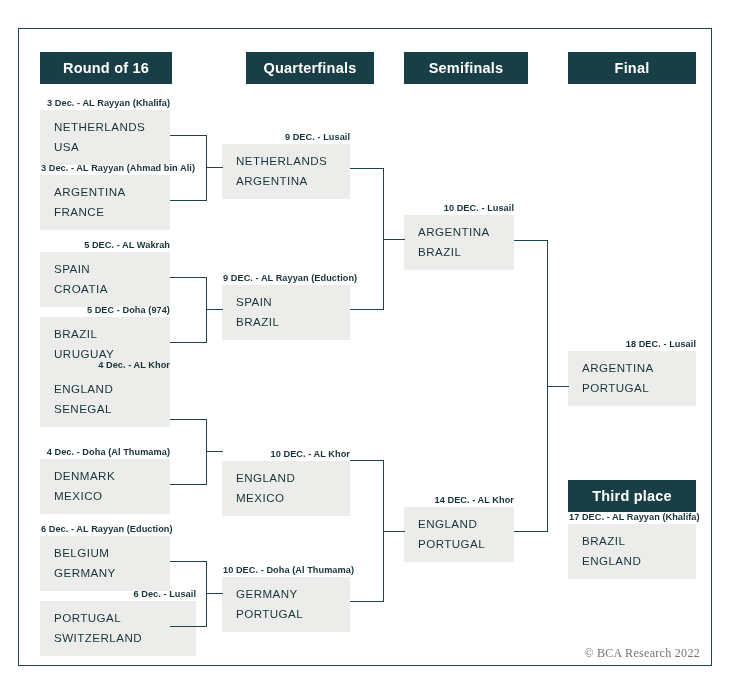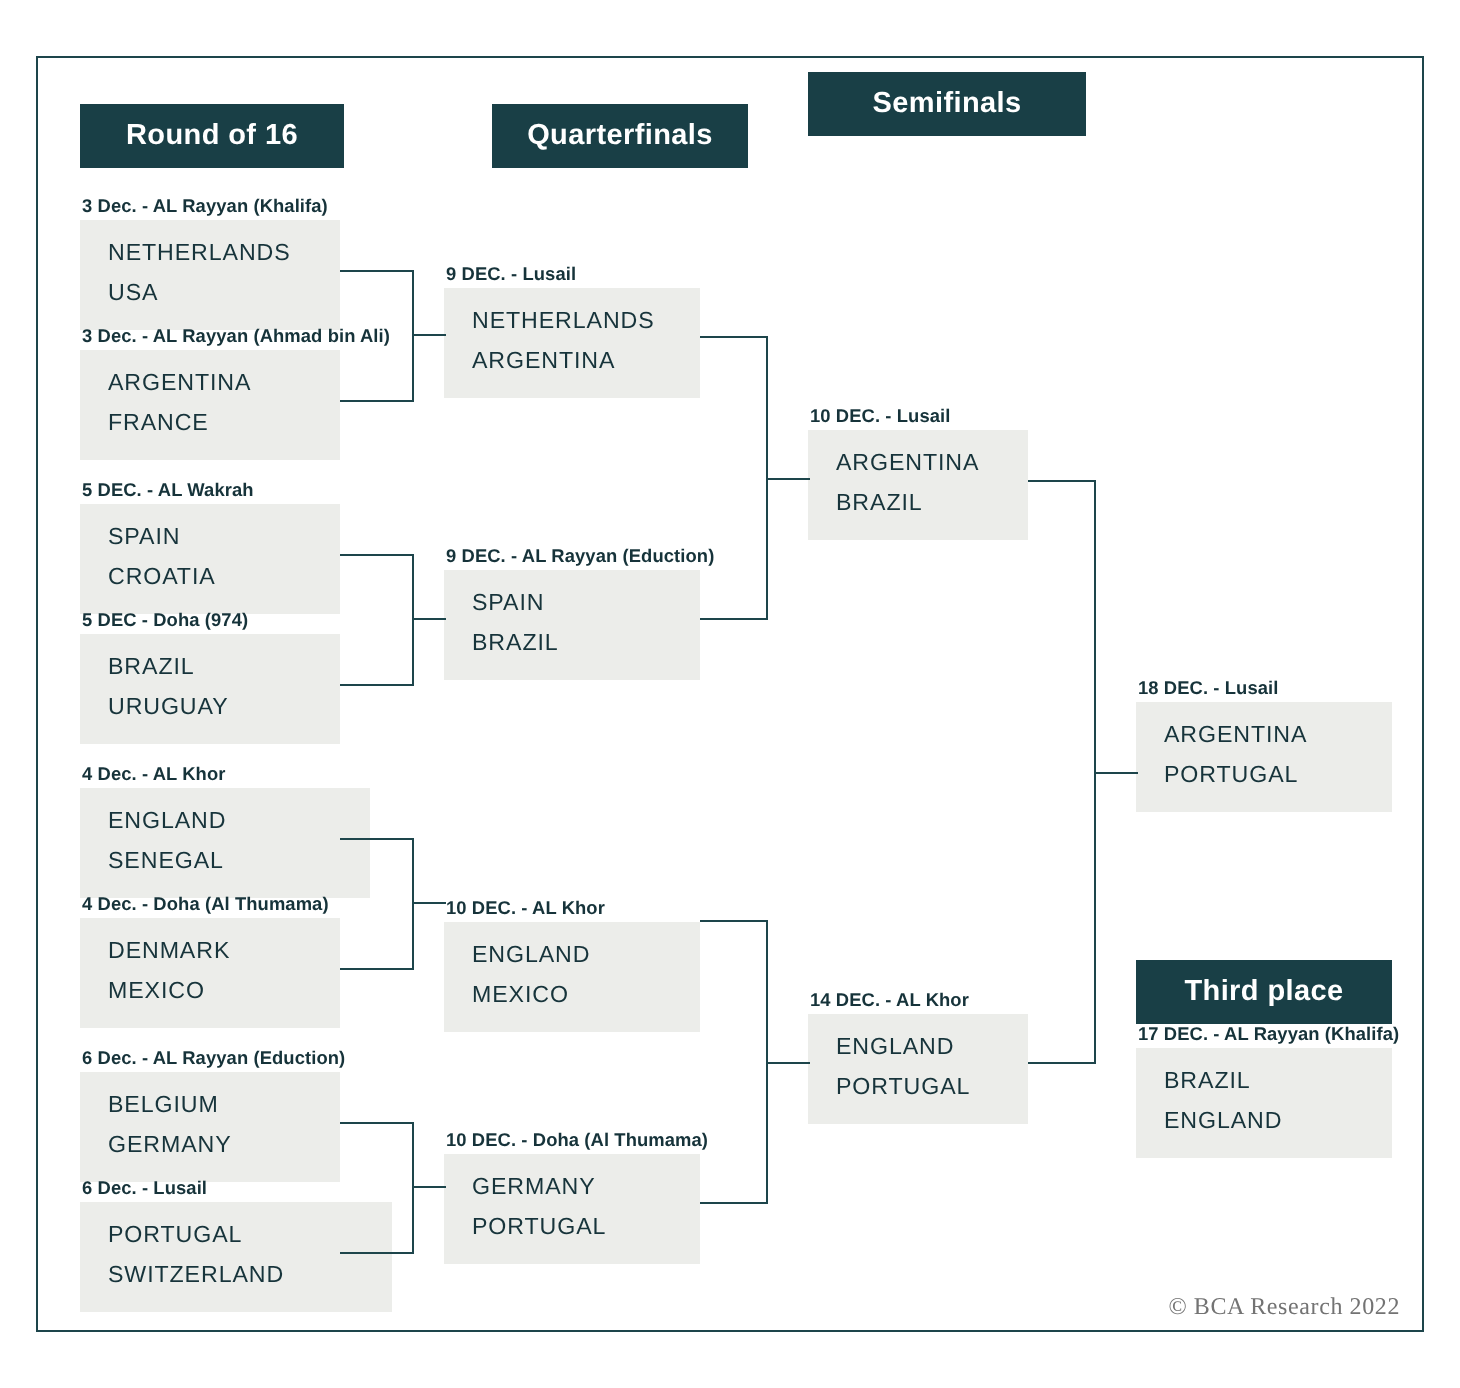--- a/index.html
+++ b/index.html
@@ -50,20 +50,21 @@
     box-sizing: border-box;
   }
   .match-date {
     font-size: 9.2px;
     font-weight: bold;
     color: #16333a;
     letter-spacing: 0.05px;
     white-space: nowrap;
     margin-bottom: 2px;
     padding-left: 1px;
+    text-align: right;
   }
   .match-teams {
     background: #ecedea;
     padding: 7px 0 8px 14px;
     box-sizing: border-box;
   }
   .team {
     font-size: 11.6px;
     font-weight: normal;
     color: #17343b;
@@ -102,22 +103,25 @@
 <div id="bracket-root">
 
   <div class="frame"></div>
 
   <div class="round-header" style="left:40px; top:52px; width:132px;">
     <span>Round of 16</span>
   </div>
   <div class="round-header" style="left:222px; top:52px; width:128px;margin-left:24px;">
     <span>Quarterfinals</span>
   </div>
-  <div class="round-header" style="left:404px; top:36px; width:139px;">
+  <div class="round-header" style="left:404px; top:52px; width:124px;">
     <span>Semifinals</span>
+  </div>
+  <div class="round-header" style="left:568px; top:52px; width:128px;">
+    <span>Final</span>
   </div>
   <div class="round-header" style="left:568px; top:480px; width:128px;">
     <span>Third place</span>
   </div>
 
   <div class="match" style="left:40px; top:98px; width:130px;">
     <div class="match-date">3 Dec. - AL Rayyan (Khalifa)</div>
     <div class="match-teams">
       <div class="team">NETHERLANDS</div>
       <div class="team">USA</div>
@@ -137,21 +141,21 @@
       <div class="team">CROATIA</div>
     </div>
   </div>
   <div class="match" style="left:40px; top:305px; width:130px;">
     <div class="match-date">5 DEC - Doha (974)</div>
     <div class="match-teams">
       <div class="team">BRAZIL</div>
       <div class="team">URUGUAY</div>
     </div>
   </div>
-  <div class="match" style="left:40px; top:382px; width:145px;">
+  <div class="match" style="left:40px; top:360px; width:130px;">
     <div class="match-date">4 Dec. - AL Khor</div>
     <div class="match-teams">
       <div class="team">ENGLAND</div>
       <div class="team">SENEGAL</div>
     </div>
   </div>
   <div class="match" style="left:40px; top:447px; width:130px;">
     <div class="match-date">4 Dec. - Doha (Al Thumama)</div>
     <div class="match-teams">
       <div class="team">DENMARK</div>

